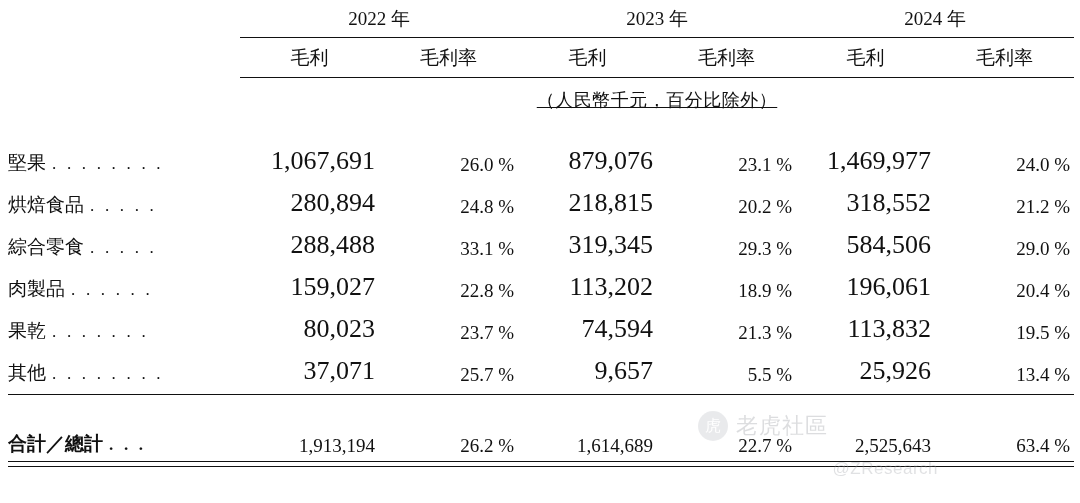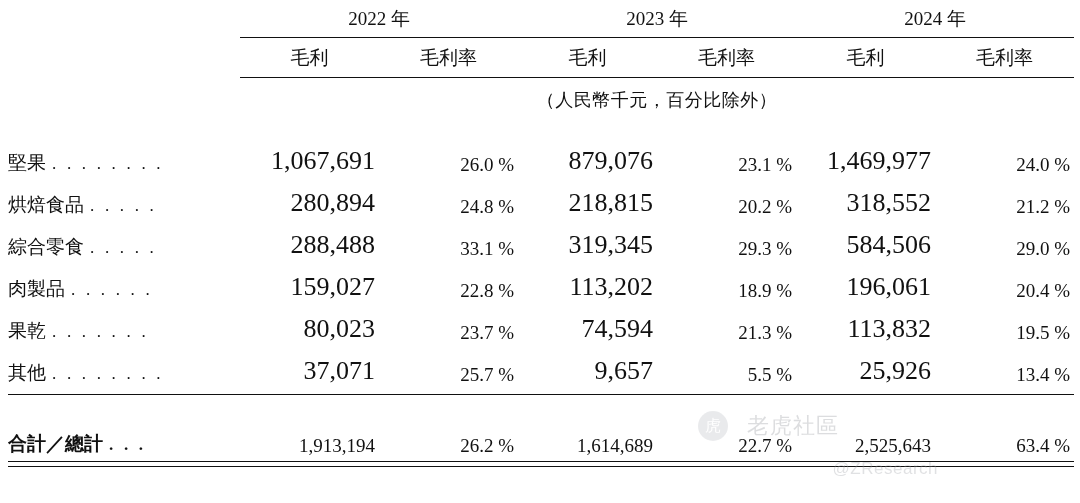--- a/index.html
+++ b/index.html
@@ -55,20 +55,21 @@
     border-bottom: 1.4px solid #111;
   }
 
   .unitrow td {
     text-align: center;
     font-size: 18px;
     padding-top: 10px !important;
     padding-bottom: 2px !important;
     font-weight: bold;
     letter-spacing: 0.5px;
+    text-decoration: underline;
   }
 
   .gap-row td { height: 26px; }
 
   .rowlabel {
     font-size: 19px;
     white-space: nowrap;
     padding-top: 6px !important;
     padding-bottom: 6px !important;
     overflow: hidden;
@@ -117,21 +118,21 @@
     right: 18px;
     bottom: 14px;
     width: 240px;
     height: 78px;
     opacity: 0.30;
     pointer-events: none;
   }
   .wm-row {
     display: flex;
     align-items: center;
-    gap: 19px;
+    gap: 8px;
   }
   .wm-circle {
     width: 30px; height: 30px;
     border-radius: 50%;
     background: #b9bcc2;
     display: flex; align-items: center; justify-content: center;
     color: #ffffff;
     font-size: 16px;
     font-family: "Liberation Sans", sans-serif;
   }

